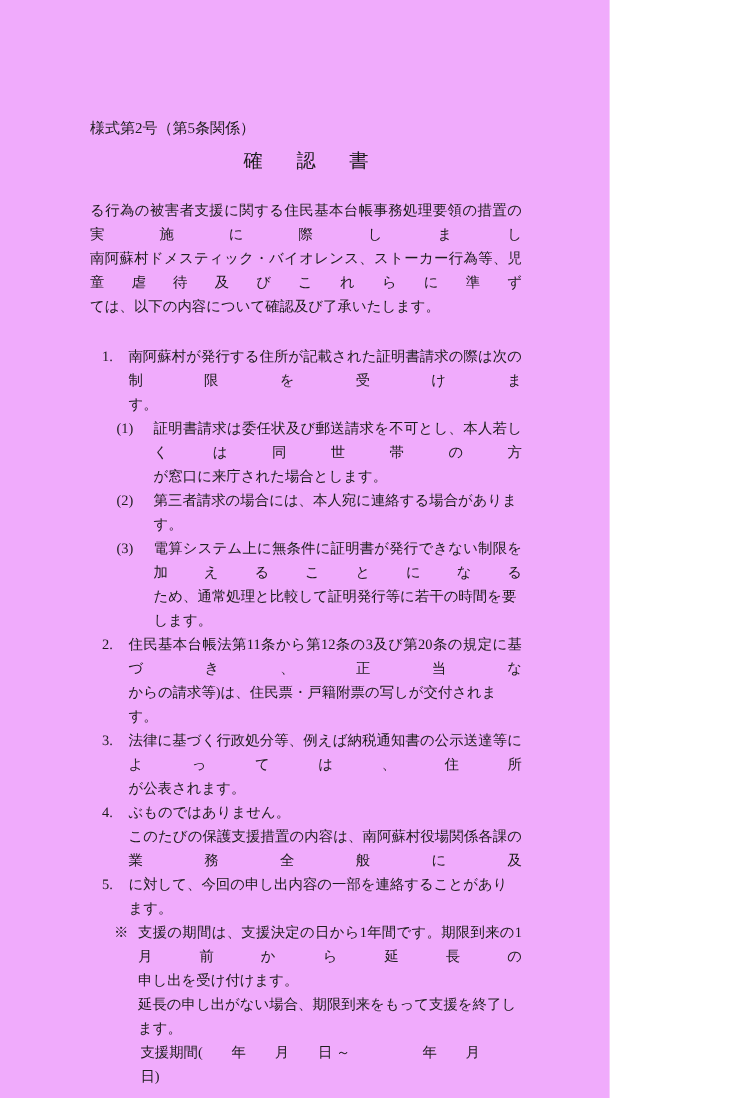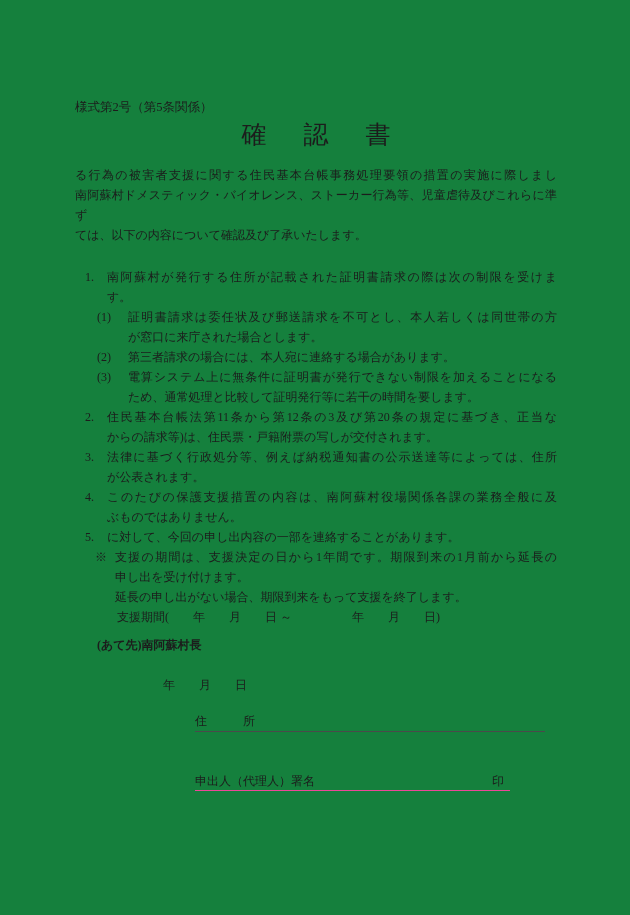--- a/index.html
+++ b/index.html
@@ -1,30 +1,30 @@
 <!DOCTYPE html>
 <html lang="ja"><head>
 <meta charset="utf-8">
 <style>
   * { margin:0; padding:0; box-sizing:border-box; }
   html,body { background:#ffffff; }
   .page {
     position:relative;
-    width:630px; height:915px;
-    background:#15803d;
+    width:508px; height:915px;
+    background:#f0abfc;
     color:#1c1c1c;
     font-family:"Liberation Serif","DejaVu Serif",serif;
     font-size:12px; line-height:20px;
     padding:100px 73px 0 75px;
     overflow:hidden;
   }
   .form-number { font-size:12.5px; line-height:14px; }
   .title {
     margin-top:6px;
-    font-size:25px; line-height:30px; font-weight:normal;
+    font-size:16px; line-height:30px; font-weight:normal;
     text-align:center; letter-spacing:6px; padding-left:6px;
   }
   .intro { margin-top:15px; }
   .ln { text-align:left; }
   .ln.fill { text-align:justify; text-align-last:justify; }
   .list { margin-top:22px; }
   .row { display:flex; }
   .row .txt { flex:1; min-width:0; }
   .row.item { margin-left:10px; }
   .row.item > .num { flex:none; width:22px; }
@@ -98,22 +98,22 @@
       <div class="row item">
         <span class="num">3.</span>
         <span class="txt">
           <div class="ln fill">法律に基づく行政処分等、例えば納税通知書の公示送達等によっては、住所</div>
           <div class="ln">が公表されます。</div>
         </span>
       </div>
       <div class="row item">
         <span class="num">4.</span>
         <span class="txt">
+          <div class="ln">ぶものではありません。</div>
           <div class="ln fill">このたびの保護支援措置の内容は、南阿蘇村役場関係各課の業務全般に及</div>
-          <div class="ln">ぶものではありません。</div>
         </span>
       </div>
       <div class="row item">
         <span class="num">5.</span>
         <span class="txt">
           <div class="ln">に対して、今回の申し出内容の一部を連絡することがあります。</div>
         </span>
       </div>
       <div class="row note">
         <span class="num">※</span>

